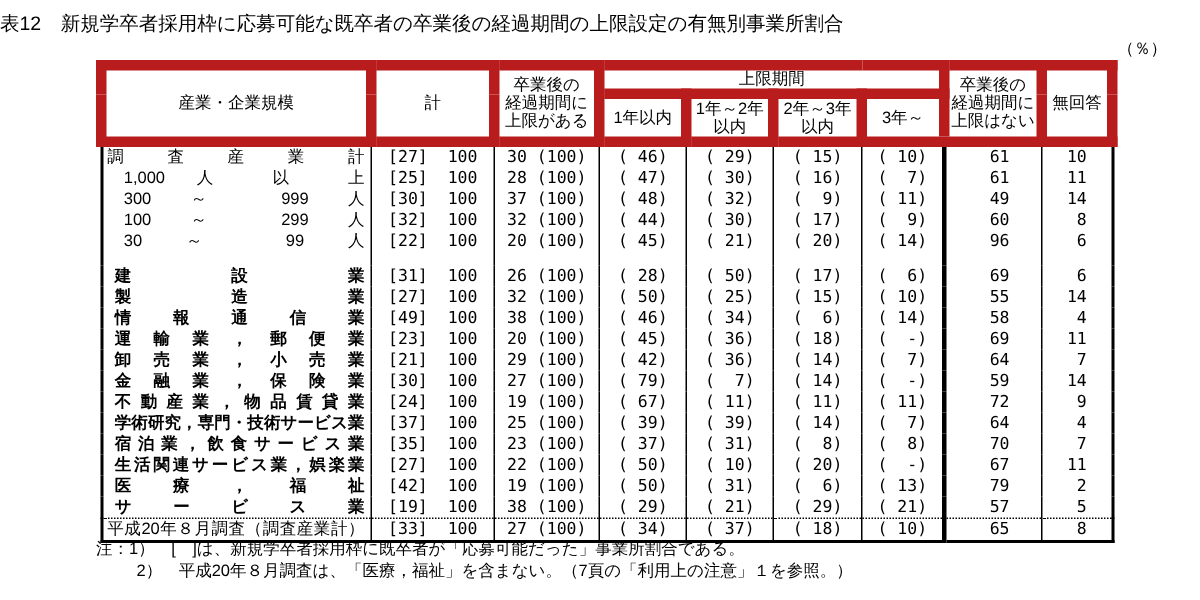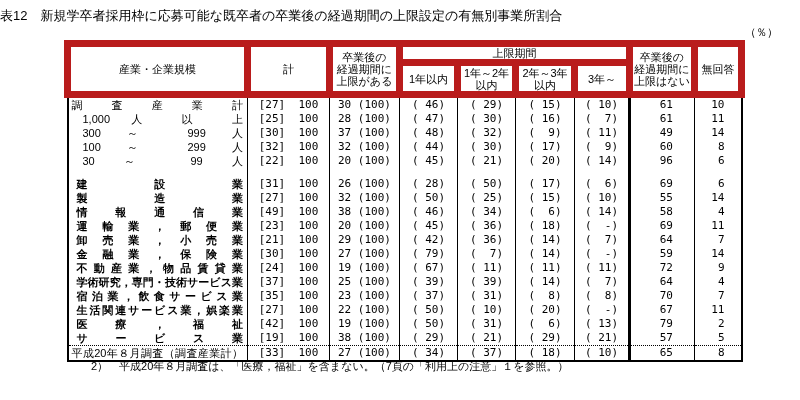--- a/index.html
+++ b/index.html
@@ -295,15 +295,16 @@
           <td class="num">( 37)</td>
           <td class="num">( 18)</td>
           <td class="num">( 10)</td>
           <td class="num nolim b-thick">65</td>
           <td class="num noans">8</td>
         </tr>
       </tbody>
   </table>
 
   <div class="notes">
+    <div class="note1">注：1）　[　]は、新規学卒者採用枠に既卒者が「応募可能だった」事業所割合である。</div>
     <div class="note2">2）　平成20年８月調査は、「医療，福祉」を含まない。（7頁の「利用上の注意」１を参照。）</div>
   </div>
 </div>
 
 </body></html>

